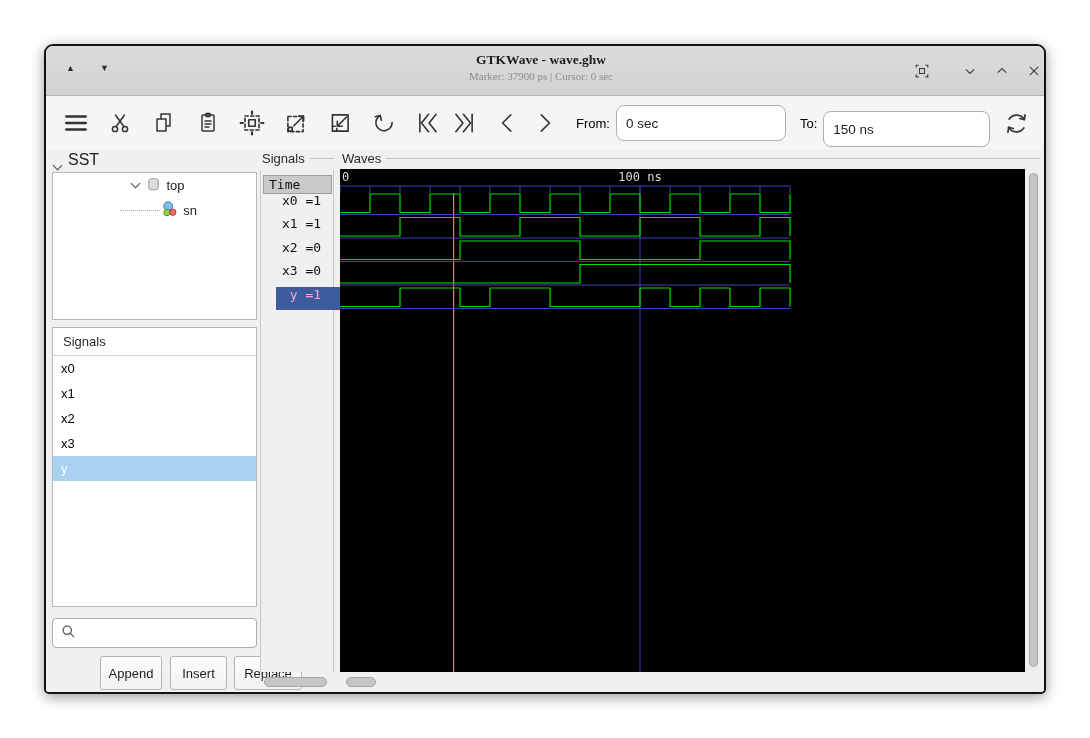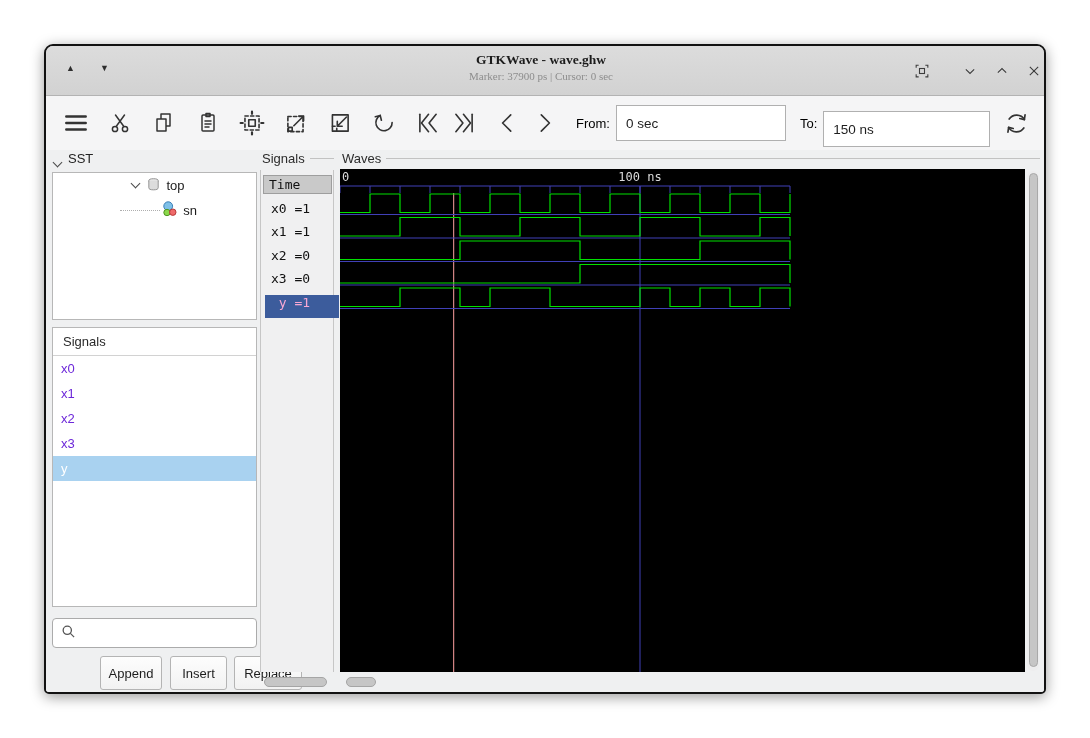--- a/index.html
+++ b/index.html
@@ -16,57 +16,57 @@
   .tb-title{font-size:13.5px;font-weight:700;color:#1b1b1b;}
   .tb-sub{font-size:11px;color:#8d8d8d;margin-top:2px;}
   .tb-btn{position:absolute;top:13px;width:24px;height:24px;display:flex;align-items:center;justify-content:center;}
   .tb-btn svg{stroke:#3c3c3c;fill:none;stroke-width:1.3;}
   
   .toolbar{position:absolute;left:0;top:50px;right:0;height:54px;background:#f5f5f6;
     display:flex;align-items:center;padding-left:12px;}
   .icon-btn{width:36px;height:36px;display:flex;align-items:center;justify-content:center;flex:0 0 auto;}
   .icon-btn svg{stroke:#333;fill:none;stroke-width:1.5;stroke-linecap:round;stroke-linejoin:round;}
   .tbar-label{font-size:13px;color:#000000;margin:0 6px 0 14px;flex:0 0 auto;}
-  .tbar-input{height:36px;border:1px solid #b0b0b0;border-radius:0;background:#fff;
+  .tbar-input{height:36px;border:1px solid #b0b0b0;border-radius:8px;background:#fff;
     font-size:13.5px;font-family:"Liberation Sans",sans-serif;color:#1e1e1e;padding:0 9px;flex:0 0 auto;}
   .gap8{width:8px;flex:0 0 auto}
   
   .main{position:absolute;left:0;top:104px;right:0;bottom:0;background:#eff0f1;}
   .frame-label{position:absolute;display:flex;align-items:center;font-size:13px;color:#2b2b2b;}
   .frame-label .fl-line{flex:1;border-top:1px solid #c2c2c2;margin-left:5px;height:0;}
   
-  .sst-header{position:absolute;left:6px;top:1px;display:flex;align-items:flex-end;font-size:13px;color:#222;}
+  .sst-header{position:absolute;left:6px;top:1px;display:flex;align-items:flex-end;font-size:16px;color:#222;}
   .chev{width:7px;height:7px;border-right:1.4px solid #4a4a4a;border-bottom:1.4px solid #4a4a4a;
     transform:rotate(45deg);margin:-4px 7px 0 2px;flex:0 0 auto;}
   .tree-panel{position:absolute;left:6px;top:22px;width:205px;height:148px;background:#fff;
     border:1px solid #b7b7b7;overflow:hidden;}
   .tree-row{position:relative;height:25px;display:flex;align-items:center;font-size:13px;color:#1c1c1c;
     white-space:nowrap;overflow:hidden;justify-content:center;}
   .tree-row.sel{background:#3daee9;color:#101010;}
   .tree-dots{border-bottom:1px dotted #aeaeae;height:0;flex:0 0 auto;margin-right:2px;}
   .tree-icon{flex:0 0 auto;margin-right:5px;}
   .signals-frame{position:absolute;left:6px;top:177px;width:205px;height:280px;background:#fff;
     border:1px solid #b7b7b7;}
   .sf-header{height:28px;line-height:28px;padding-left:10px;font-size:13px;color:#2a2a2a;
     border-bottom:1px solid #d2d2d2;}
-  .sf-item{height:25px;line-height:25px;padding-left:8px;font-size:13px;color:#6d28d9;}
+  .sf-item{height:25px;line-height:25px;padding-left:8px;font-size:13px;color:#000000;}
   .sf-item.sel{background:#a9d2f0;color:#ffffff;}
   .search-box{position:absolute;left:6px;top:468px;width:205px;height:30px;background:#fff;
     border:1px solid #ababab;border-radius:4px;display:flex;align-items:center;padding-left:8px;}
   .search-box input{border:none;outline:none;flex:1;font-size:13px;background:transparent;margin-left:6px;}
   .btn{position:absolute;top:506px;height:34px;background:linear-gradient(#fdfdfd,#f2f2f2);
     border:1px solid #b4b4b4;border-radius:3px;font-size:13px;color:#1d1d1d;
     display:flex;align-items:center;justify-content:center;font-family:"Liberation Sans",sans-serif;margin-left:48px;}
   
   .names-panel{position:absolute;left:214px;top:20px;width:74px;height:502px;background:#f0f0f1;
     border-left:1px solid #c6c6c6;border-right:1px solid #c6c6c6;}
   .time-header{position:absolute;left:2px;top:5px;width:69px;height:19px;background:#c9c9c9;
     border:1px solid #9e9e9e;font:13px "DejaVu Sans Mono",monospace;color:#111;padding-left:5px;line-height:17px;}
-  .nrow{position:absolute;left:4px;width:74px;height:23.5px;line-height:23.5px;
-    font:13px "DejaVu Sans Mono",monospace;color:#111;padding-left:6px;white-space:pre;margin-top:8px;}
+  .nrow{position:absolute;left:15px;width:74px;height:23.5px;line-height:23.5px;
+    font:13px "DejaVu Sans Mono",monospace;color:#111;padding-left:6px;white-space:pre;}
   .nrow.sel{background:#3c5c9c;color:#f9a8d4;}
   
   .wave-panel{position:absolute;left:292px;top:18px;width:704px;height:506px;}
   .wave-black{position:absolute;left:2px;top:1px;width:685px;height:503px;background:#000;}
   .wave-black svg{position:absolute;left:0;top:0;}
   svg text{font:12px "DejaVu Sans Mono",monospace;}
   .vscroll{position:absolute;left:689px;top:3px;width:12px;height:500px;background:#ededee;border-radius:6px;}
   .vscroll .pill{position:absolute;left:1.5px;top:2px;width:9px;height:494px;background:#c6c6c6;
     border:1px solid #a9a9a9;border-radius:5px;}
   .hscroll-track{position:absolute;height:16px;}

